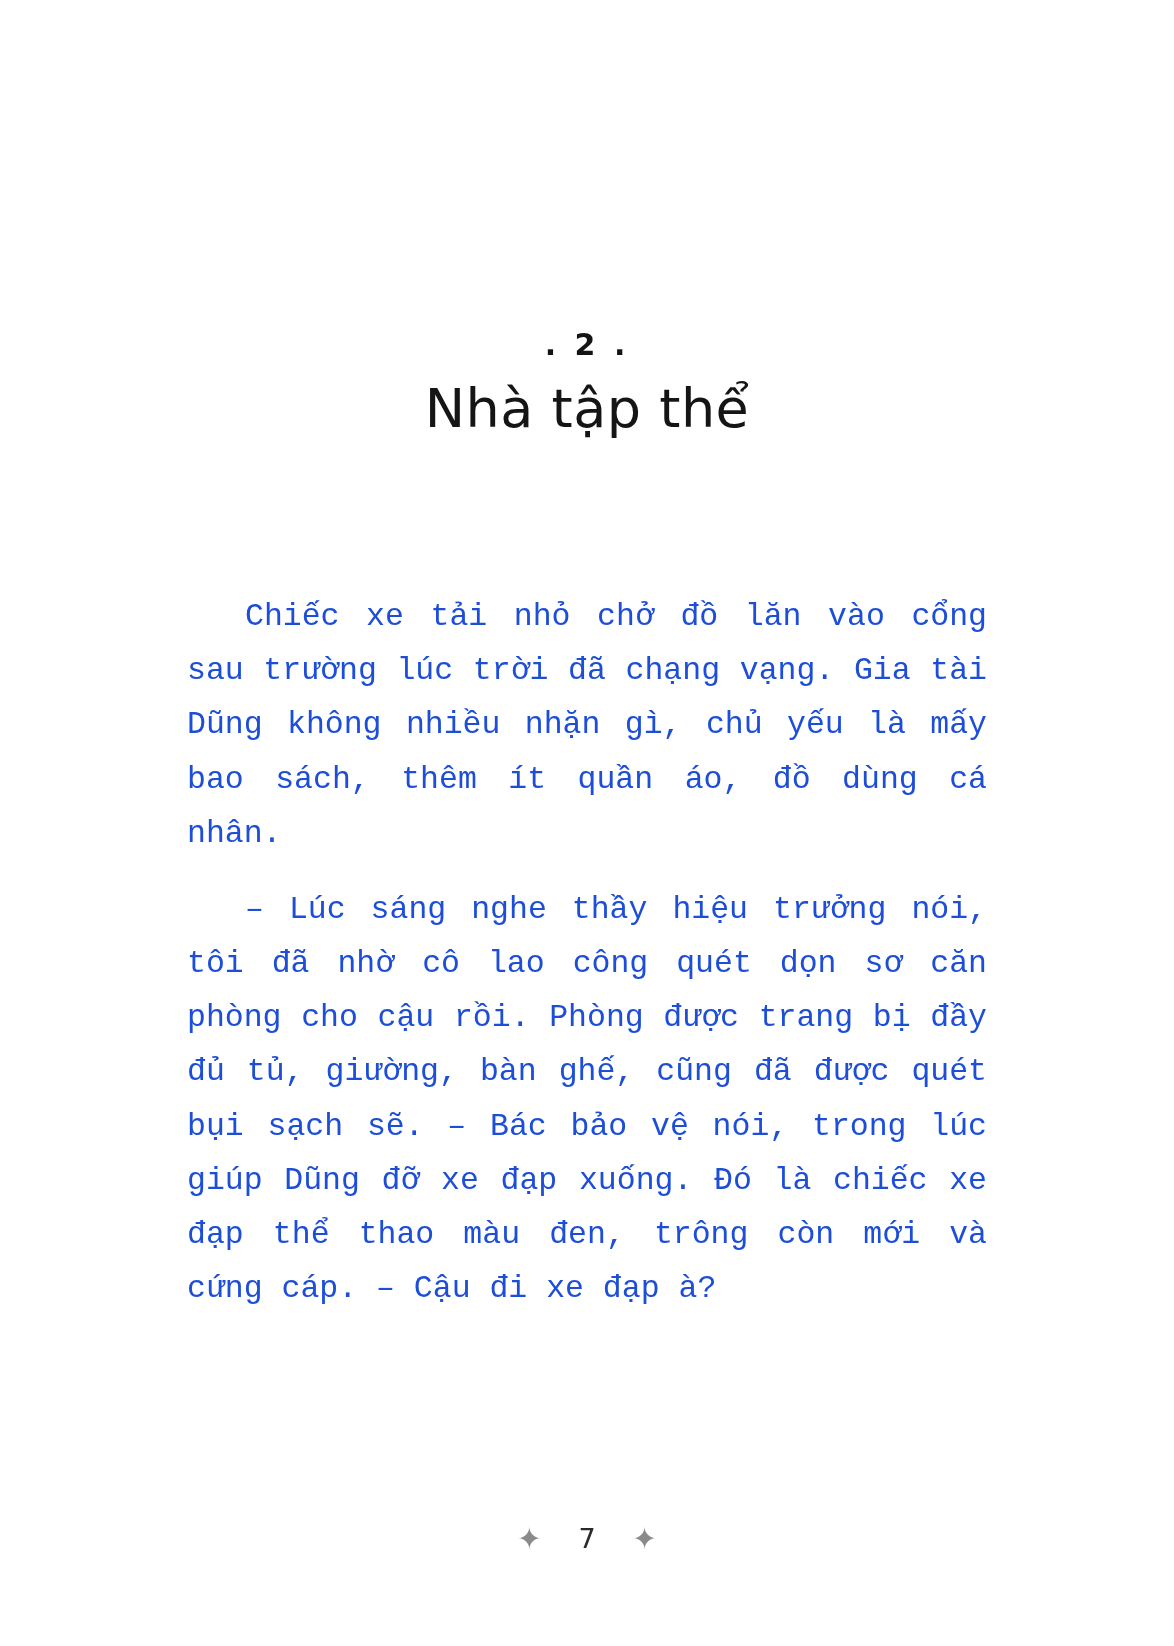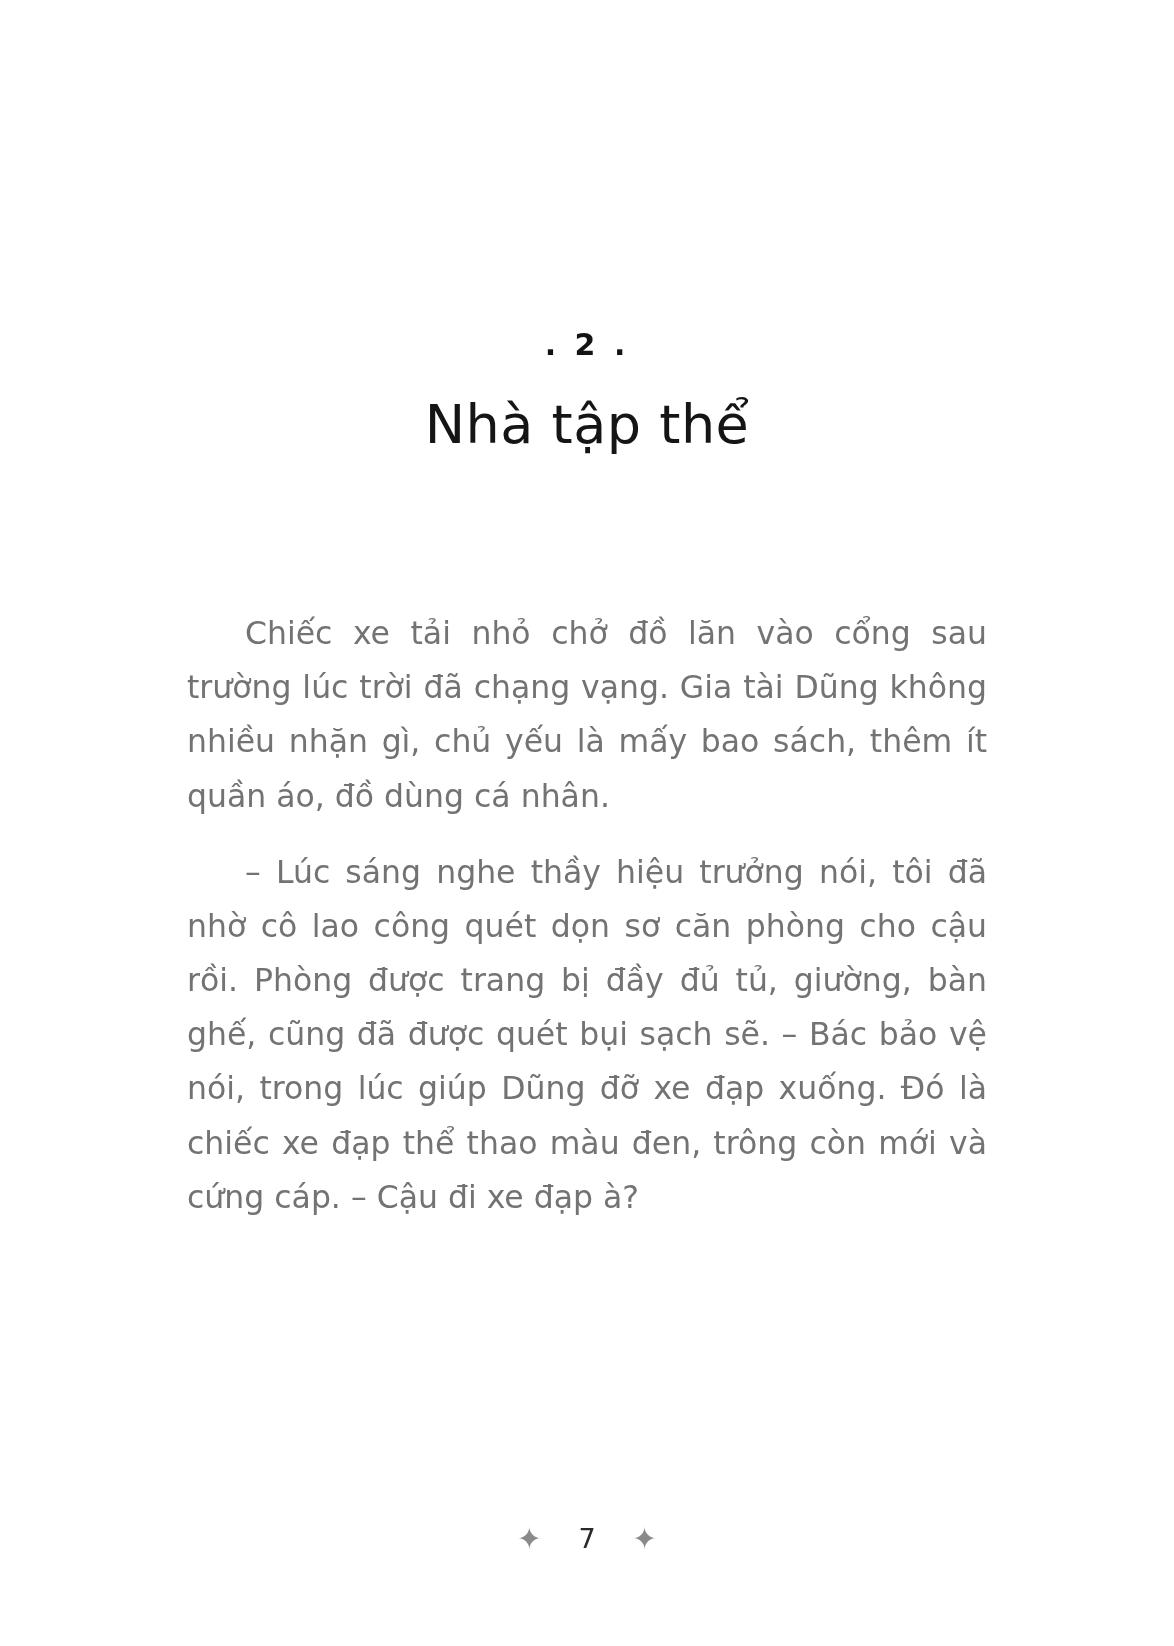--- a/index.html
+++ b/index.html
@@ -26,35 +26,36 @@
     text-align: center;
   }
   .chapter-number {
     font-size: 30px;
     font-weight: 700;
     letter-spacing: 4px;
     color: #141414;
     line-height: 1;
   }
   .chapter-title {
-    margin-top: 34px;
+    margin-top: 18px;
     font-size: 54px;
     font-weight: 400;
     color: #151515;
     line-height: 1.15;
     letter-spacing: 0.5px;
   }
   .body-text {
     margin: 0 auto;
     margin-top: 150px;
     width: 800px;
     font-size: 31.5px;
     line-height: 1.72;
     text-align: justify;
-    color: #737373;
+    color: #1d4ed8;
+    font-family: Liberation Mono, monospace;
   }
   .body-text p {
     margin: 0 0 22px 0;
     text-indent: 58px;
   }
   .body-text p:last-child {
     margin-bottom: 0;
   }
   .footer {
     position: absolute;

